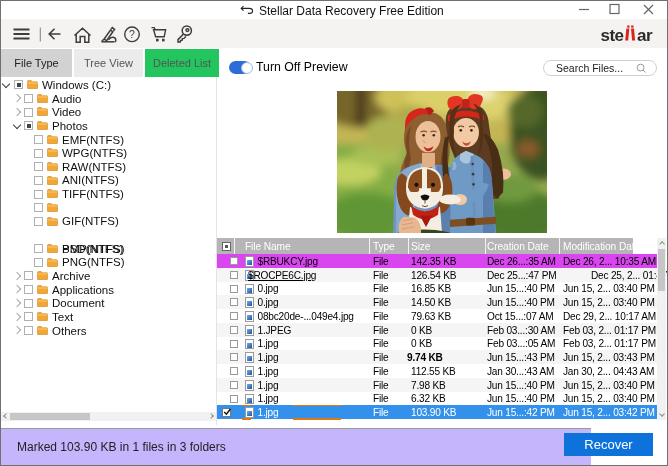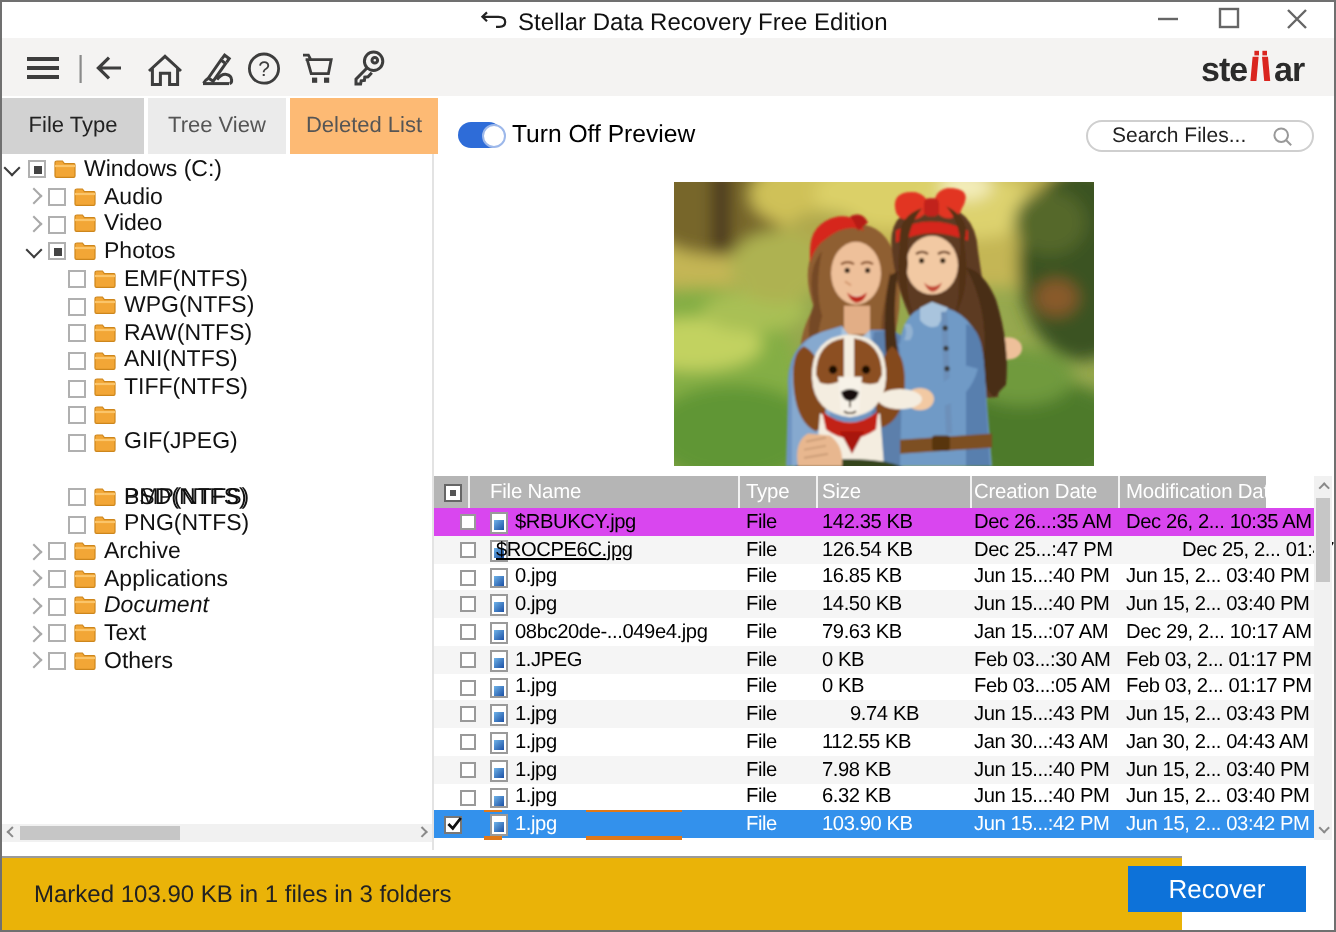--- a/index.html
+++ b/index.html
@@ -17,21 +17,21 @@
 .folder{position:absolute;width:11px;height:9px;}
 .chev-r{position:absolute;width:5px;height:5px;border:solid #a8a8a8;border-width:1.4px 1.4px 0 0;transform:rotate(45deg);}
 .chev-d{position:absolute;width:5px;height:5px;border:solid #3c3c3c;border-width:0 1.4px 1.4px 0;transform:rotate(45deg);}
 .table-hdr{position:absolute;left:217px;top:238px;width:416px;height:16px;background:#b5b5b5;color:#fff;font-size:10.2px;letter-spacing:-0.1px;}
 .hsep{position:absolute;top:0;width:1px;height:16px;background:#f2f2f2;}
 .trowf{position:absolute;left:217px;width:440px;height:13.77px;font-size:10.1px;color:#000;letter-spacing:-0.2px;}
 .cell{position:absolute;top:1.8px;white-space:nowrap;}
 .fchk{position:absolute;left:13px;top:3px;width:6px;height:6px;border:1px solid #999;background:#fff;}
 .ficon{position:absolute;left:28px;top:2px;width:6.5px;height:8.8px;background:#fff;border:1px solid #9a9a9a;}
 .ficon .im{position:absolute;left:0.5px;top:3px;width:5px;height:5px;background:linear-gradient(135deg,#6fb3e8,#1c50a4);}
-.bottom{position:absolute;left:1px;top:428px;width:590px;height:36px;background:#eab308;border-top:1px solid #9a9a9a;}
+.bottom{position:absolute;left:1px;top:428px;width:590px;height:36px;background:#c4b5fd;border-top:1px solid #9a9a9a;}
 .btn{position:absolute;left:563px;top:4px;width:89px;height:23px;background:#0d72d9;color:#fff;font-size:13px;text-align:center;line-height:23px;}
 .searchpill{position:absolute;left:542px;top:12px;width:112px;height:14px;border:1px solid #cfcfcf;border-radius:8px;font-size:10.5px;color:#222;text-decoration:underline;}
 </style></head><body>
 <div class="win"></div>
 
 <div class="titlebar">
 <svg class="abs" style="left:239px;top:3px" width="14" height="11" viewBox="0 0 14 11">
       <path d="M3.5 2.2 L1.2 4.4 L3.5 6.6" fill="none" stroke="#222" stroke-width="1.1"></path>
       <path d="M1.6 4.4 H9.2 C11.6 4.4 12.6 5.6 12.6 7.0 C12.6 8.4 11.6 9.4 9.6 9.4 H8.0" fill="none" stroke="#222" stroke-width="1.1"></path>
     </svg>
@@ -81,21 +81,21 @@
       <path d="M25.3 3.4 L28.3 3.4 L27.2 15.5 L24.2 15.5 Z" fill="#da251f"></path>
       <path d="M33.0 3.4 L30.0 3.4 L31.1 15.5 L34.1 15.5 Z" fill="#da251f"></path>
       <rect x="26.2" y="0.4" width="2.3" height="2.3" fill="#da251f"></rect>
       <rect x="30.2" y="0.4" width="2.3" height="2.3" fill="#da251f"></rect>
       <text x="36" y="15.5" font-size="17" font-weight="bold" fill="#2b2b2b" font-family="Liberation Sans" letter-spacing="-0.5">ar</text>
     </svg>
 </div>
 <div class="tabrow">
 <div class="tab" style="left:0;width:71px;background:#d2d2d2;color:#222;">File Type</div>
 <div class="tab" style="left:73px;width:69px;background:#ebebeb;color:#555;">Tree View</div>
-<div class="tab" style="left:144px;width:74px;background:#fdba74;color:#555;">Deleted List</div>
+<div class="tab" style="left:144px;width:74px;background:#22c55e;color:#555;">Deleted List</div>
 <div class="abs" style="left:228px;top:13px;width:22px;height:13px;border-radius:7px;background:#2e6cd8;"></div>
 <div class="abs" style="left:240px;top:13.5px;width:10px;height:10px;border-radius:50%;background:#fff;border:1px solid #9db8ea;"></div>
 <div class="abs" style="left:255px;top:12px;font-size:12.3px;color:#000;">Turn Off Preview</div>
 <div class="searchpill">
       <span style="position:absolute;left:12px;top:1px;">Search Files...</span>
       <svg class="abs" style="left:92px;top:2px" width="11" height="11" viewBox="0 0 11 11">
         <circle cx="4.6" cy="4.6" r="3.4" fill="none" stroke="#999" stroke-width="1"></circle>
         <line x1="7" y1="7" x2="9.6" y2="9.6" stroke="#999" stroke-width="1"></line>
       </svg>
     </div>
@@ -188,21 +188,21 @@
         <path d="M0.5 3.0 L10.5 3.0" stroke="#fbc56a" stroke-width="1.1"></path>
       </svg>
 <span class="lbl" style="left:61px;margin-top:41px;">PSD(NTFS)</span>
 </div>
 <div class="trow" style="top:137.6px;">
 <div class="chk" style="left:33px;top:2.3px;"></div>
 <svg class="folder" style="left:46px;top:2px" width="11" height="9" viewBox="0 0 11 9">
         <path d="M0.5 1.5 Q0.5 0.5 1.5 0.5 L4.2 0.5 L5.2 1.8 L10 1.8 Q10.5 1.8 10.5 2.5 L10.5 8 Q10.5 8.7 9.8 8.7 L1.2 8.7 Q0.5 8.7 0.5 8 Z" fill="#f2a636" stroke="#cd861c" stroke-width="0.6"></path>
         <path d="M0.5 3.0 L10.5 3.0" stroke="#fbc56a" stroke-width="1.1"></path>
       </svg>
-<span class="lbl" style="left:61px;">GIF(JPEG)</span>
+<span class="lbl" style="left:61px;">GIF(NTFS)</span>
 </div>
 <div class="trow" style="top:164.88px;">
 <div class="chk" style="left:33px;top:2.3px;"></div>
 <svg class="folder" style="left:46px;top:2px" width="11" height="9" viewBox="0 0 11 9">
         <path d="M0.5 1.5 Q0.5 0.5 1.5 0.5 L4.2 0.5 L5.2 1.8 L10 1.8 Q10.5 1.8 10.5 2.5 L10.5 8 Q10.5 8.7 9.8 8.7 L1.2 8.7 Q0.5 8.7 0.5 8 Z" fill="#f2a636" stroke="#cd861c" stroke-width="0.6"></path>
         <path d="M0.5 3.0 L10.5 3.0" stroke="#fbc56a" stroke-width="1.1"></path>
       </svg>
 <span class="lbl" style="left:61px;">BMP(NTFS)</span>
 </div>
 <div class="trow" style="top:178.51999999999998px;">
@@ -231,21 +231,21 @@
       </svg>
 <span class="lbl" style="left:51px;">Applications</span>
 </div>
 <div class="trow" style="top:219.44px;">
 <div class="chev-r" style="left:13px;top:3.6px;"></div>
 <div class="chk" style="left:23px;top:2.3px;"></div>
 <svg class="folder" style="left:36px;top:2px" width="11" height="9" viewBox="0 0 11 9">
         <path d="M0.5 1.5 Q0.5 0.5 1.5 0.5 L4.2 0.5 L5.2 1.8 L10 1.8 Q10.5 1.8 10.5 2.5 L10.5 8 Q10.5 8.7 9.8 8.7 L1.2 8.7 Q0.5 8.7 0.5 8 Z" fill="#f2a636" stroke="#cd861c" stroke-width="0.6"></path>
         <path d="M0.5 3.0 L10.5 3.0" stroke="#fbc56a" stroke-width="1.1"></path>
       </svg>
-<span class="lbl" style="left:51px;font-style:italic;">Document</span>
+<span class="lbl" style="left:51px;">Document</span>
 </div>
 <div class="trow" style="top:233.07999999999998px;">
 <div class="chev-r" style="left:13px;top:3.6px;"></div>
 <div class="chk" style="left:23px;top:2.3px;"></div>
 <svg class="folder" style="left:36px;top:2px" width="11" height="9" viewBox="0 0 11 9">
         <path d="M0.5 1.5 Q0.5 0.5 1.5 0.5 L4.2 0.5 L5.2 1.8 L10 1.8 Q10.5 1.8 10.5 2.5 L10.5 8 Q10.5 8.7 9.8 8.7 L1.2 8.7 Q0.5 8.7 0.5 8 Z" fill="#f2a636" stroke="#cd861c" stroke-width="0.6"></path>
         <path d="M0.5 3.0 L10.5 3.0" stroke="#fbc56a" stroke-width="1.1"></path>
       </svg>
 <span class="lbl" style="left:51px;">Text</span>
 </div>
@@ -427,21 +427,21 @@
 <div class="cell" style="left:346px;">Jun 15, 2... 03:40 PM</div>
 </div>
 <div class="trowf" style="top:309.08px;background:#fff;color:#000;">
 <div class="fchk"></div>
 <div class="ficon">
       <div class="im"></div>
     </div>
 <div class="cell" style="left:40.5px;">08bc20de-...049e4.jpg</div>
 <div class="cell" style="left:156px;">File</div>
 <div class="cell" style="left:194px;">79.63 KB</div>
-<div class="cell" style="left:270px;">Jan 15...:07 AM</div>
+<div class="cell" style="left:270px;">Oct 15...:07 AM</div>
 <div class="cell" style="left:346px;">Dec 29, 2... 10:17 AM</div>
 </div>
 <div class="trowf" style="top:322.85px;background:#f5f5f5;color:#000;">
 <div class="fchk"></div>
 <div class="ficon">
       <div class="im"></div>
     </div>
 <div class="cell" style="left:40.5px;">1.JPEG</div>
 <div class="cell" style="left:156px;">File</div>
 <div class="cell" style="left:194px;">0 KB</div>
@@ -459,21 +459,21 @@
 <div class="cell" style="left:270px;">Feb 03...:05 AM</div>
 <div class="cell" style="left:346px;">Feb 03, 2... 01:17 PM</div>
 </div>
 <div class="trowf" style="top:350.39px;background:#f5f5f5;color:#000;">
 <div class="fchk"></div>
 <div class="ficon">
       <div class="im"></div>
     </div>
 <div class="cell" style="left:40.5px;">1.jpg</div>
 <div class="cell" style="left:156px;">File</div>
-<div class="cell" style="left:208px;">9.74 KB</div>
+<div class="cell" style="left:190px;font-weight:bold;">9.74 KB</div>
 <div class="cell" style="left:270px;">Jun 15...:43 PM</div>
 <div class="cell" style="left:346px;">Jun 15, 2... 03:43 PM</div>
 </div>
 <div class="trowf" style="top:364.15999999999997px;background:#fff;color:#000;">
 <div class="fchk"></div>
 <div class="ficon">
       <div class="im"></div>
     </div>
 <div class="cell" style="left:40.5px;">1.jpg</div>
 <div class="cell" style="left:156px;">File</div>

